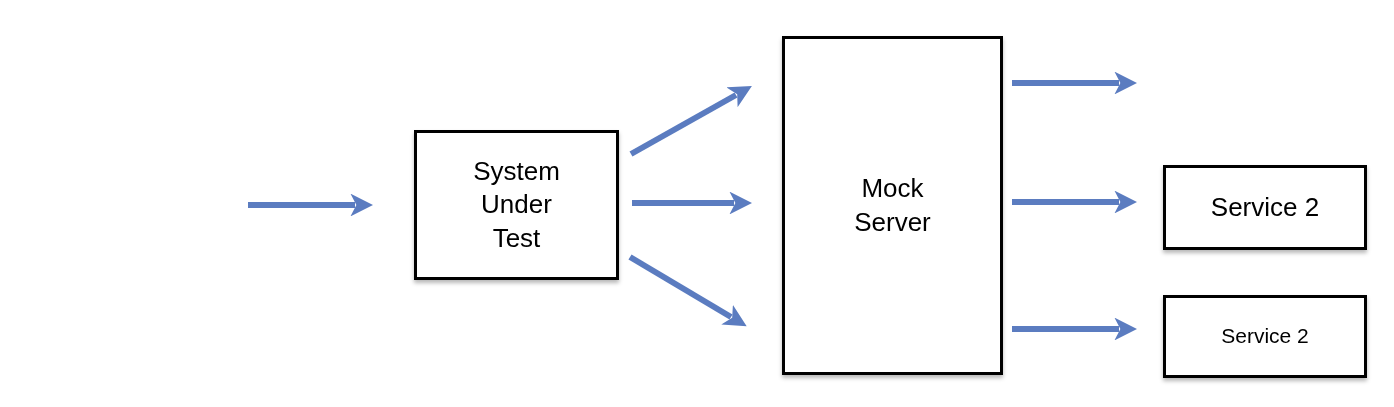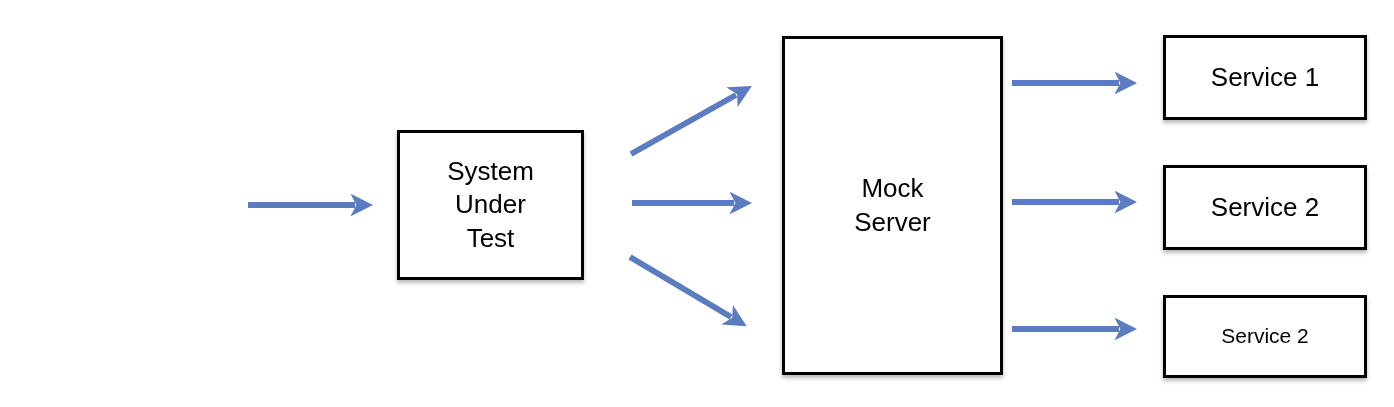--- a/index.html
+++ b/index.html
@@ -42,21 +42,21 @@
   }
   .node-label {
     white-space: pre-line;
     font-size: 26px;
     line-height: 1.28;
     color: var(--color-text, #000000);
   }
   #node-service-3 .node-label {
     font-size: 21px;
   }
-  #node-sut          { left: 397px; top: 130px; width: 187px; height: 150px; }
+  #node-sut          { left: 414px; top: 130px; width: 205px; height: 150px; }
   #node-mock-server  { left: 782px; top:  36px; width: 221px; height: 339px; }
   #node-service-1    { left: 1163px; top:  35px; width: 204px; height: 85px; }
   #node-service-2    { left: 1163px; top: 165px; width: 204px; height: 85px; }
   #node-service-3    { left: 1163px; top: 295px; width: 204px; height: 83px; }
 </style>
 </head>
 <body>
 
 <div id="canvas">
 
@@ -82,23 +82,20 @@
     <span class="node-label">System
 Under
 Test</span>
   </div>
 
   <div class="node" id="node-mock-server">
     <span class="node-label">Mock
 Server</span>
   </div>
 
-  <div class="node" id="node-service-1">
-    <span class="node-label">Service 1</span>
-  </div>
 
   <div class="node" id="node-service-2">
     <span class="node-label">Service 2</span>
   </div>
 
   <div class="node" id="node-service-3">
     <span class="node-label">Service 2</span>
   </div>
 
 </div>

